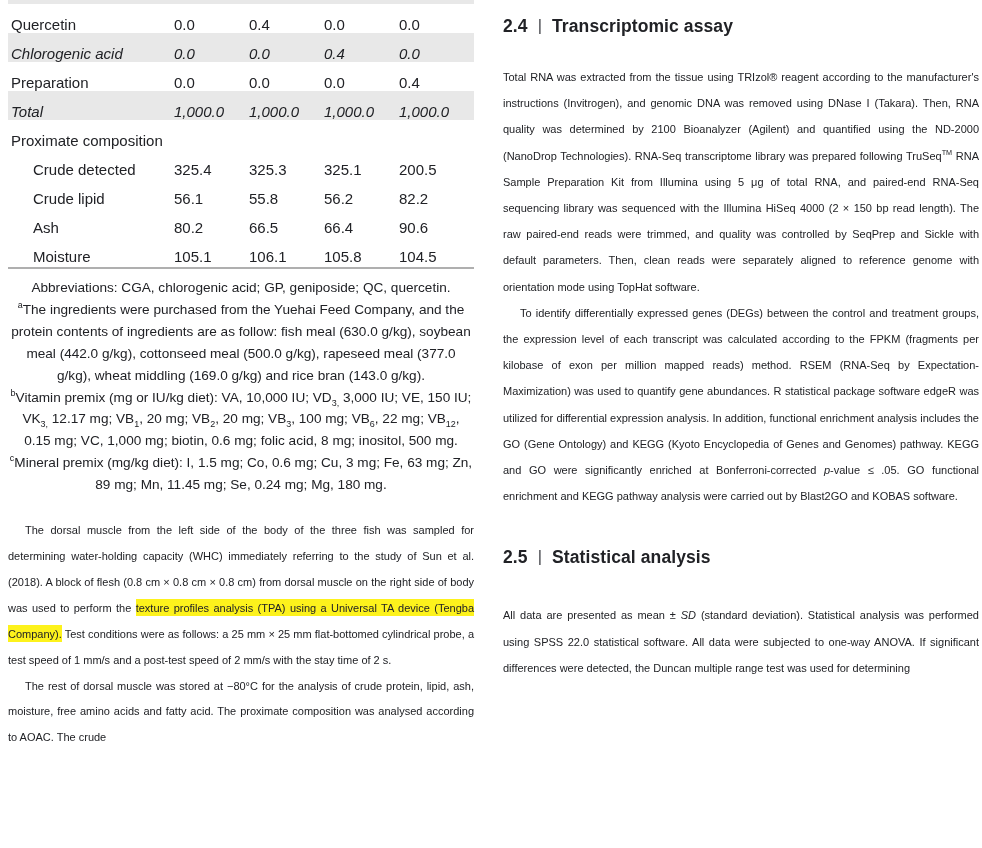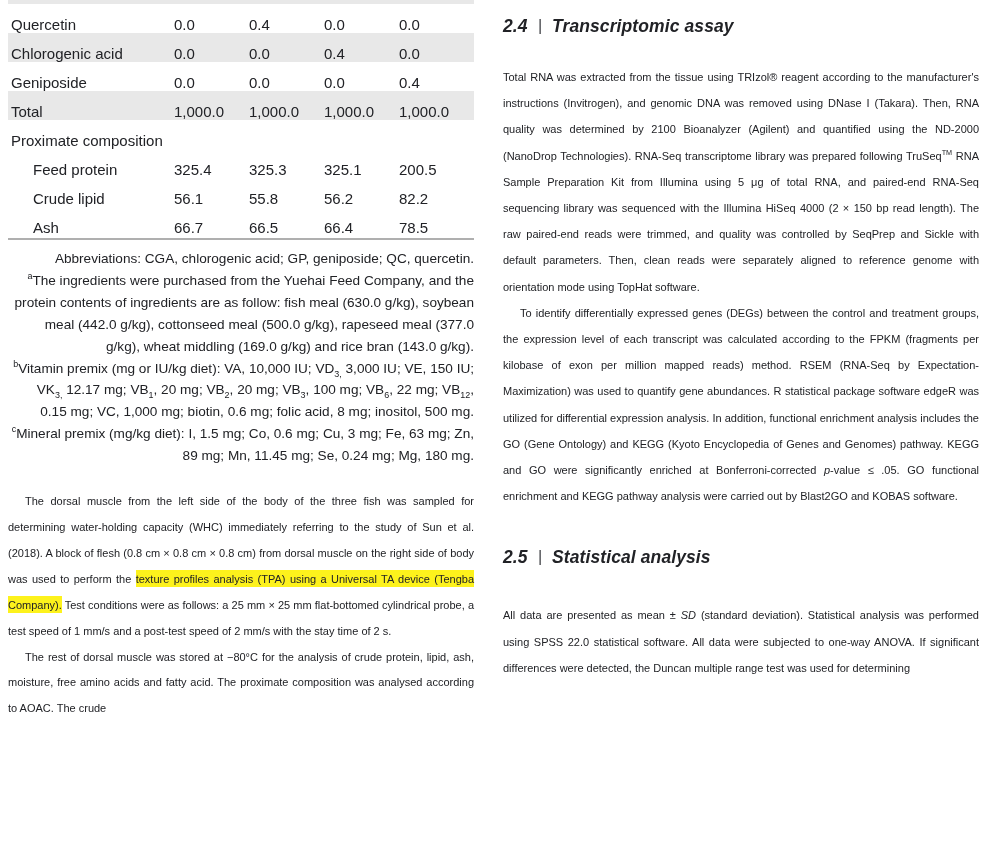--- a/index.html
+++ b/index.html
@@ -16,37 +16,37 @@
     overflow:hidden;
     background:#ffffff;
     color:var(--text);
     font-family:"Liberation Sans","DejaVu Sans",sans-serif;
   }
   
   .left-col{position:absolute;left:8px;top:0;width:466px;}
   .prev-row-remnant{height:4px;background:var(--shade);}
   .diet-table{width:100%;font-size:15px;}
   .trow{display:flex;align-items:flex-end;height:29px;}
-  .trow.shaded{background:var(--shade);}
+  .trow.shaded{background:var(--shade);font-style:italic;}
   .tcell{white-space:nowrap;overflow:hidden;}
   .tcell.label{width:166px;padding-left:3px;}
   .tcell.label.indent{padding-left:25px;}
   .tcell.val{width:75px;text-align:left;}
   .table-rule{border-top:2px solid var(--rule);margin-top:2px;}
   .footnotes{margin-top:8px;font-size:13.6px;line-height:21.9px;}
-  .footnotes p{text-align:right;}
+  .footnotes p{text-align:center;}
   sup{font-size:66%;vertical-align:super;line-height:0;}
   sub{font-size:66%;vertical-align:sub;line-height:0;}
   .body-text{font-size:11px;line-height:25.9px;text-align:justify;}
   .left-body{margin-top:22px;}
   .body-text p.indent{text-indent:17px;}
   mark{background:var(--hl);color:inherit;padding:2.5px 0;}
   
   .right-col{position:absolute;left:503px;top:0;width:476px;}
-  .sec-heading{font-size:17.5px;font-weight:700;letter-spacing:.1px;font-style:italic;}
+  .sec-heading{font-size:17.5px;font-weight:700;letter-spacing:.1px;}
   .sec-heading .pipe{font-weight:400;color:#45464b;padding:0 10px;font-size:16.5px;position:relative;top:-1px;}
   .h24{margin-top:16px;}
   .h25{margin-top:38px;}
   .right-body1{margin-top:27px;}
   .right-body1 p, .right-body2 p{line-height:26.2px;}
   .right-body2{margin-top:34px;}
   i{font-style:italic;}
 </style>
 </head>
 <body>
@@ -66,60 +66,67 @@
             <div class="tcell val">0.0</div>
           </div>
           <div class="trow shaded">
             <div class="tcell label">Chlorogenic acid</div>
             <div class="tcell val">0.0</div>
             <div class="tcell val">0.0</div>
             <div class="tcell val">0.4</div>
             <div class="tcell val">0.0</div>
           </div>
           <div class="trow">
-            <div class="tcell label">Geniposide</div>
+            <div class="tcell label">Preparation</div>
             <div class="tcell val">0.0</div>
             <div class="tcell val">0.0</div>
             <div class="tcell val">0.0</div>
             <div class="tcell val">0.4</div>
           </div>
           <div class="trow shaded">
             <div class="tcell label">Total</div>
             <div class="tcell val">1,000.0</div>
             <div class="tcell val">1,000.0</div>
             <div class="tcell val">1,000.0</div>
             <div class="tcell val">1,000.0</div>
           </div>
           <div class="trow">
             <div class="tcell label">Proximate composition</div>
             <div class="tcell val"></div>
             <div class="tcell val"></div>
             <div class="tcell val"></div>
             <div class="tcell val"></div>
           </div>
           <div class="trow">
-            <div class="tcell label indent">Feed protein</div>
+            <div class="tcell label indent">Crude detected</div>
             <div class="tcell val">325.4</div>
             <div class="tcell val">325.3</div>
             <div class="tcell val">325.1</div>
             <div class="tcell val">200.5</div>
           </div>
           <div class="trow">
             <div class="tcell label indent">Crude lipid</div>
             <div class="tcell val">56.1</div>
             <div class="tcell val">55.8</div>
             <div class="tcell val">56.2</div>
             <div class="tcell val">82.2</div>
           </div>
           <div class="trow">
             <div class="tcell label indent">Ash</div>
-            <div class="tcell val">66.7</div>
+            <div class="tcell val">80.2</div>
             <div class="tcell val">66.5</div>
             <div class="tcell val">66.4</div>
-            <div class="tcell val">78.5</div>
+            <div class="tcell val">90.6</div>
+          </div>
+          <div class="trow">
+            <div class="tcell label indent">Moisture</div>
+            <div class="tcell val">105.1</div>
+            <div class="tcell val">106.1</div>
+            <div class="tcell val">105.8</div>
+            <div class="tcell val">104.5</div>
           </div>
         </div>
       <div class="table-rule"></div>
     </div>
 
     <div class="footnotes">
       <p>Abbreviations: CGA, chlorogenic acid; GP, geniposide; QC, quercetin.</p>
       <p><sup>a</sup>The ingredients were purchased from the Yuehai Feed Company, and the protein contents of ingredients are as follow: fish meal (630.0 g/kg), soybean meal (442.0 g/kg), cottonseed meal (500.0 g/kg), rapeseed meal (377.0 g/kg), wheat middling (169.0 g/kg) and rice bran (143.0 g/kg).</p>
       <p><sup>b</sup>Vitamin premix (mg or IU/kg diet): VA, 10,000 IU; VD<sub>3,</sub> 3,000 IU; VE, 150 IU; VK<sub>3,</sub> 12.17 mg; VB<sub>1</sub>, 20 mg; VB<sub>2</sub>, 20 mg; VB<sub>3</sub>, 100 mg; VB<sub>6</sub>, 22 mg; VB<sub>12</sub>, 0.15 mg; VC, 1,000 mg; biotin, 0.6 mg; folic acid, 8 mg; inositol, 500 mg.</p>
       <p><sup>c</sup>Mineral premix (mg/kg diet): I, 1.5 mg; Co, 0.6 mg; Cu, 3 mg; Fe, 63 mg; Zn, 89 mg; Mn, 11.45 mg; Se, 0.24 mg; Mg, 180 mg.</p>

